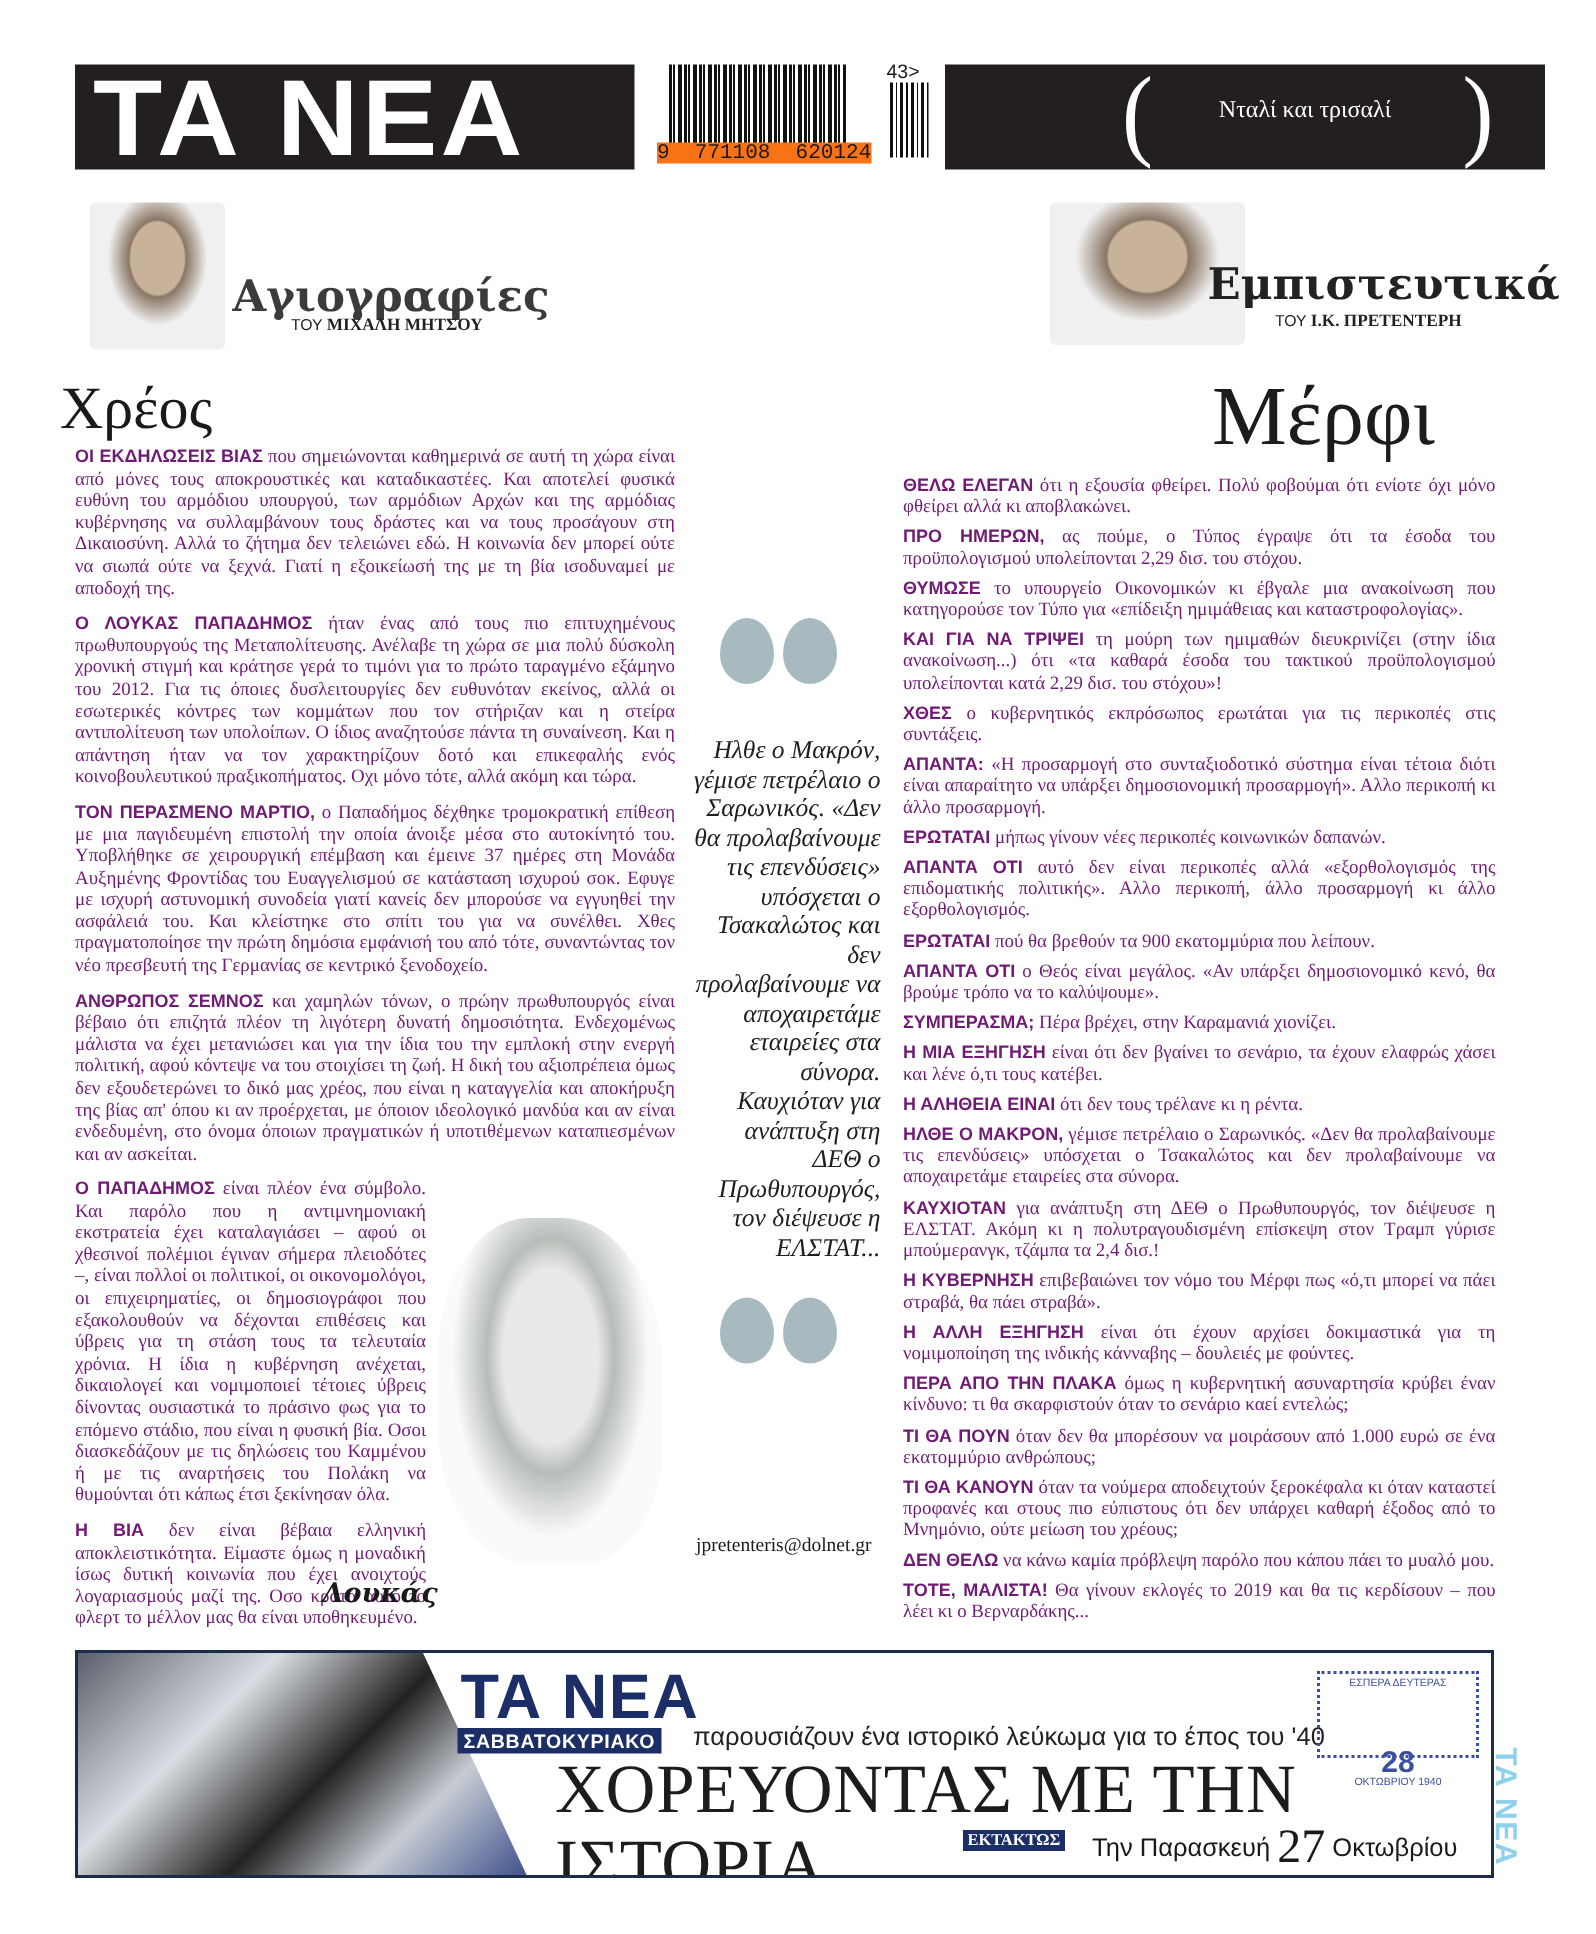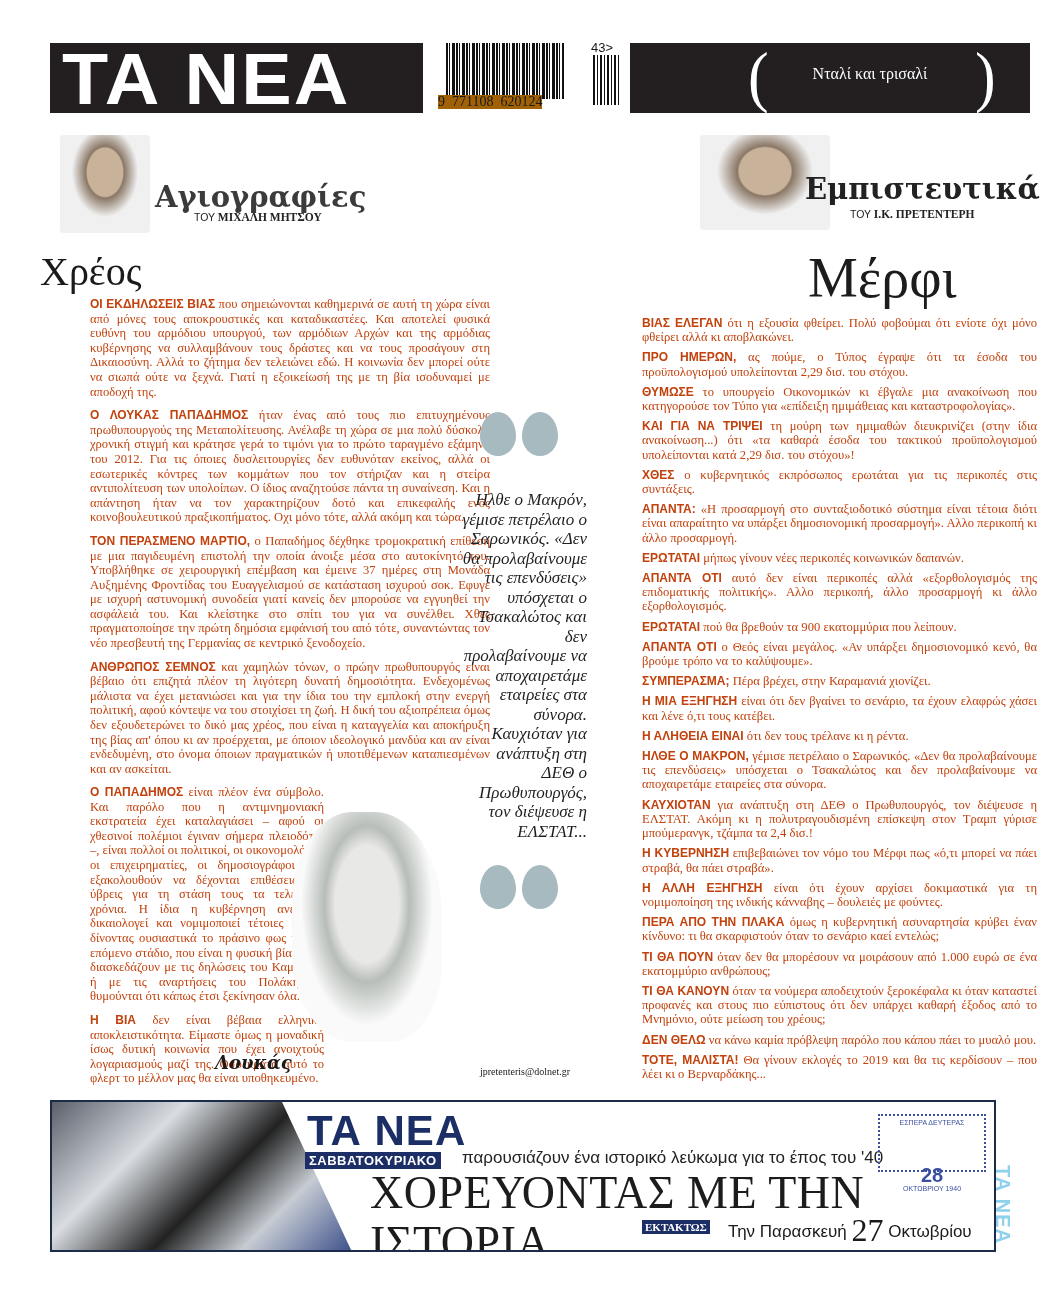--- a/index.html
+++ b/index.html
@@ -4,36 +4,36 @@
 <style>
   html, body { margin:0; padding:0; background:#fff; }
   body { width:1064px; height:1289px; position:relative; overflow:hidden; color:#1a1a1a; font-family:"Liberation Serif", serif; }
   .abs { position:absolute; }
 
   
   .mast-left { left:50px; top:43px; width:373px; height:70px; background:#231f20; }
   .mast-left .logo { position:absolute; left:12px; top:-4px; font-family:"Liberation Sans", sans-serif; font-weight:bold; font-size:72px; color:#fff; letter-spacing:2px; transform:scaleX(1.05); transform-origin:left; line-height:80px; }
   .barcode { left:438px; top:43px; width:128px; height:66px; }
   .barcode .bars { position:absolute; left:8px; top:0; width:118px; height:56px; background:repeating-linear-gradient(90deg,#111 0 2px,#fff 2px 3px,#111 3px 4px,#fff 4px 6px,#111 6px 9px,#fff 9px 10px); }
-  .barcode .num { position:absolute; left:0; top:52px; font-family:Liberation Serif, serif; font-size:14px; background:#a16207; line-height:14px; white-space:pre; }
+  .barcode .num { position:absolute; left:0; top:52px; font-family:Liberation Mono, monospace; font-size:14px; background:#f97316; line-height:14px; white-space:pre; }
   .addon { left:593px; top:55px; width:26px; height:50px; background:repeating-linear-gradient(90deg,#111 0 2px,#fff 2px 4px,#111 4px 5px,#fff 5px 7px); }
   .addon-num { left:591px; top:40px; font-family:"Liberation Sans", sans-serif; font-size:13px; }
   .mast-right { left:630px; top:43px; width:400px; height:70px; background:#231f20; }
   .mast-right .paren { position:absolute; top:2px; font-size:62px; color:#fff; font-family:"Liberation Serif", serif; line-height:62px; transform:scaleY(1.1); }
   .mast-right .tag { position:absolute; left:140px; top:22px; width:200px; text-align:center; color:#fff; font-size:16px; }
 
   
   .portrait { background:radial-gradient(ellipse at 50% 38%, #c9b29a 0 28%, #8a7765 30%, #f0f0f0 52%); border-radius:4px; }
   .col-name { font-family:"DejaVu Serif", serif; font-weight:bold; font-size:29px; color:#3b3b3b; }
   .byline { font-family:"Liberation Sans", sans-serif; font-size:10.5px; color:#222; }
   .byline b { font-family:"Liberation Serif", serif; font-size:11.5px; }
   .headline { font-family:"Liberation Serif", serif; }
 
   
-  .body { font-family:"Liberation Serif", serif; font-size:12.6px; line-height:14.6px; text-align:justify; color:#c2410c;margin-left:40px; }
+  .body { font-family:"Liberation Serif", serif; font-size:12.6px; line-height:14.6px; text-align:justify; color:#701a75; }
   .body p { margin:0 0 9px 0; }
   .body b { font-family:"Liberation Sans", sans-serif; font-weight:bold; font-size:12px; }
   .right .p { margin:0 0 6px 0; }
 
   
   .quote-mark { width:36px; height:44px; background:#a7bac0; border-radius:50% 50% 50% 50%/55% 55% 45% 45%; }
   .pull { font-family:"Liberation Serif", serif; font-size:17px; line-height:19.5px; text-align:right; color:#1f1f1f; }
 
   .sketch { border-radius:40% 45% 35% 40%; background:radial-gradient(ellipse at 50% 40%, #e8e8e6 0 30%, #b7bdb8 40%, #fafafa 62%); }
   .sig { font-family:"DejaVu Serif", serif; font-weight:bold; font-style:italic; font-size:18px; }
@@ -92,32 +92,32 @@
   <p><b>Η ΒΙΑ</b><span> δεν είναι βέβαια ελληνική αποκλειστικότητα. Είμαστε όμως η μοναδική ίσως δυτική κοινωνία που έχει ανοιχτούς λογαριασμούς μαζί της. Οσο κρατά αυτό το φλερτ το μέλλον μας θα είναι υποθηκευμένο.</span></p>
 </div>
 <div class="abs sketch" style="left:292px;top:812px;width:150px;height:230px;"></div>
 <div class="abs sig" style="left:215px;top:1052px;">Λουκάς</div>
 
 <div class="abs quote-mark" style="left:480px;top:412px;"></div>
 <div class="abs quote-mark" style="left:522px;top:412px;"></div>
 <div class="abs pull" style="left:462px;top:490px;width:125px;font-style:italic;">Ηλθε ο Μακρόν, γέμισε πετρέλαιο ο Σαρωνικός. «Δεν θα προλαβαίνουμε τις επενδύσεις» υπόσχεται ο Τσακαλώτος και δεν προλαβαίνουμε να αποχαιρετάμε εταιρείες στα σύνορα. Καυχιόταν για ανάπτυξη στη ΔΕΘ ο Πρωθυπουργός, τον διέψευσε η ΕΛΣΤΑΤ...</div>
 <div class="abs quote-mark" style="left:480px;top:865px;"></div>
 <div class="abs quote-mark" style="left:522px;top:865px;"></div>
-<div class="abs" style="left:480px;top:1022px;font-size:10px;margin-top:44px;">jpretenteris@dolnet.gr</div>
+<div class="abs" style="left:464px;top:1022px;font-size:13px;">jpretenteris@dolnet.gr</div>
 
 <div class="abs portrait" style="left:700px;top:135px;width:130px;height:95px;"></div>
 <div class="abs col-name" style="left:805px;top:172px;color:#222;">Εμπιστευτικά</div>
 <div class="abs byline" style="left:850px;top:208px;">
   <span>ΤΟΥ</span>
   <b>Ι.Κ. ΠΡΕΤΕΝΤΕΡΗ</b>
 </div>
 <div class="abs headline" style="left:808px;top:248px;font-size:56px;line-height:60px;color:#1c1c1c;">Μέρφι</div>
 
 <div class="abs body right" style="left:602px;top:316px;width:395px;line-height:14.2px;">
-  <div class="p"><b>ΒΙΑΣ ΕΛΕΓΑΝ</b><span> ότι η εξουσία φθείρει. Πολύ φοβούμαι ότι ενίοτε όχι μόνο φθείρει αλλά κι αποβλακώνει.</span></div>
+  <div class="p"><b>ΘΕΛΩ ΕΛΕΓΑΝ</b><span> ότι η εξουσία φθείρει. Πολύ φοβούμαι ότι ενίοτε όχι μόνο φθείρει αλλά κι αποβλακώνει.</span></div>
   <div class="p"><b>ΠΡΟ ΗΜΕΡΩΝ,</b><span> ας πούμε, ο Τύπος έγραψε ότι τα έσοδα του προϋπολογισμού υπολείπονται 2,29 δισ. του στόχου.</span></div>
   <div class="p"><b>ΘΥΜΩΣΕ</b><span> το υπουργείο Οικονομικών κι έβγαλε μια ανακοίνωση που κατηγορούσε τον Τύπο για «επίδειξη ημιμάθειας και καταστροφολογίας».</span></div>
   <div class="p"><b>ΚΑΙ ΓΙΑ ΝΑ ΤΡΙΨΕΙ</b><span> τη μούρη των ημιμαθών διευκρινίζει (στην ίδια ανακοίνωση...) ότι «τα καθαρά έσοδα του τακτικού προϋπολογισμού υπολείπονται κατά 2,29 δισ. του στόχου»!</span></div>
   <div class="p"><b>ΧΘΕΣ</b><span> ο κυβερνητικός εκπρόσωπος ερωτάται για τις περικοπές στις συντάξεις.</span></div>
   <div class="p"><b>ΑΠΑΝΤΑ:</b><span> «Η προσαρμογή στο συνταξιοδοτικό σύστημα είναι τέτοια διότι είναι απαραίτητο να υπάρξει δημοσιονομική προσαρμογή». Αλλο περικοπή κι άλλο προσαρμογή.</span></div>
   <div class="p"><b>ΕΡΩΤΑΤΑΙ</b><span> μήπως γίνουν νέες περικοπές κοινωνικών δαπανών.</span></div>
   <div class="p"><b>ΑΠΑΝΤΑ ΟΤΙ</b><span> αυτό δεν είναι περικοπές αλλά «εξορθολογισμός της επιδοματικής πολιτικής». Αλλο περικοπή, άλλο προσαρμογή κι άλλο εξορθολογισμός.</span></div>
   <div class="p"><b>ΕΡΩΤΑΤΑΙ</b><span> πού θα βρεθούν τα 900 εκατομμύρια που λείπουν.</span></div>
   <div class="p"><b>ΑΠΑΝΤΑ ΟΤΙ</b><span> ο Θεός είναι μεγάλος. «Αν υπάρξει δημοσιονομικό κενό, θα βρούμε τρόπο να το καλύψουμε».</span></div>
   <div class="p"><b>ΣΥΜΠΕΡΑΣΜΑ;</b><span> Πέρα βρέχει, στην Καραμανιά χιονίζει.</span></div>

